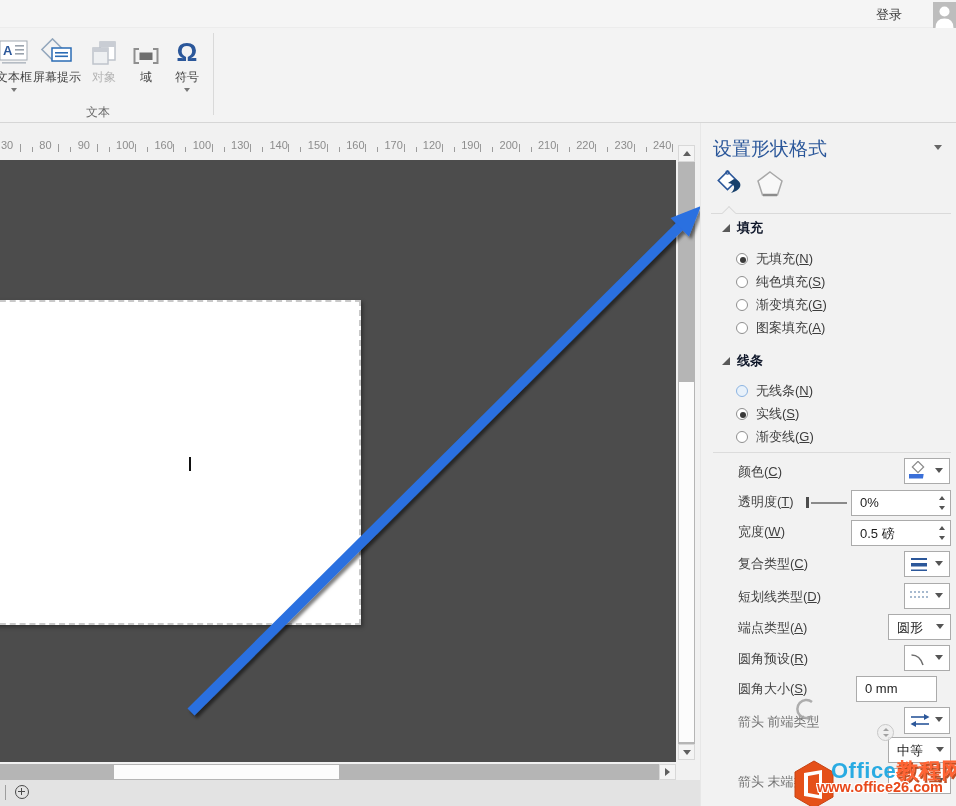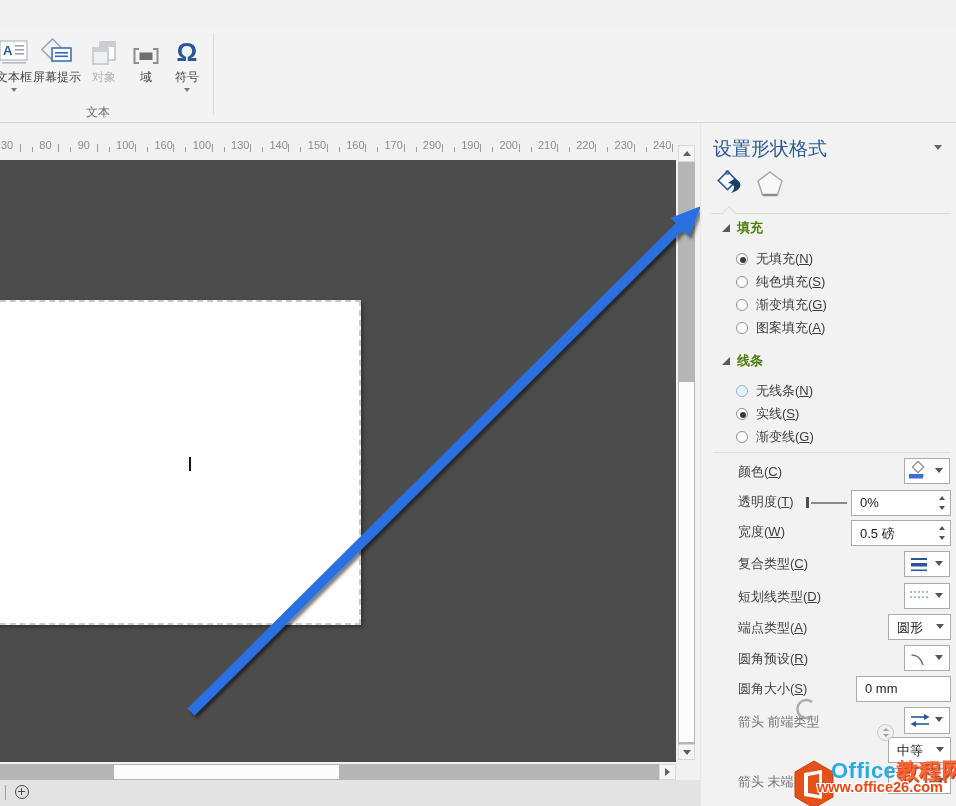--- a/index.html
+++ b/index.html
@@ -54,21 +54,21 @@
   
   .arrow-overlay{position:absolute;left:0;top:0;width:956px;height:806px;pointer-events:none;z-index:10;}
 
   
   .panel{position:absolute;left:700px;top:123px;width:256px;height:683px;background:#f2f2f2;border-left:1px solid #e7e7e7;z-index:20;}
   .ptitle{position:absolute;left:12px;top:13px;font-size:19px;color:#2b579a;white-space:nowrap;}
   .ptitle-dd{position:absolute;right:14px;top:22px;width:0;height:0;border-left:4.5px solid transparent;border-right:4.5px solid transparent;border-top:5px solid #666;}
   .ptab{position:absolute;top:44px;width:32px;height:34px;display:flex;align-items:center;justify-content:center;}
   .psep{position:absolute;left:10px;top:90px;width:240px;height:1px;background:#dadada;}
   .pnotch{position:absolute;left:23px;top:85px;width:10px;height:10px;background:#f2f2f2;border-left:1px solid #dadada;border-top:1px solid #dadada;transform:rotate(45deg);}
-  .psec{position:absolute;left:21px;display:flex;align-items:center;gap:7px;font-size:13px;font-weight:bold;color:#4d7c0f;}
+  .psec{position:absolute;left:21px;display:flex;align-items:center;gap:7px;font-size:13px;font-weight:bold;color:#0f172a;}
   .tri-sec{width:0;height:0;border-left:8px solid transparent;border-bottom:8px solid #595959;}
   .prad{position:absolute;left:35px;display:flex;align-items:center;gap:8px;font-size:13px;color:#3c3c3c;}
   .rc{width:12px;height:12px;border:1px solid #8f8f8f;border-radius:50%;background:#fff;position:relative;flex:0 0 auto;}
   .rc.sel::after{content:"";position:absolute;left:2.8px;top:2.8px;width:6px;height:6px;border-radius:50%;background:#3a3a3a;}
   .rc.hov{border-color:#8cb4e2;background:#e8f1fa;}
   .pdiv2{position:absolute;left:12px;top:329px;width:238px;height:1px;background:#dcdcdc;}
   .plabel{position:absolute;left:37px;font-size:13px;color:#3f3f3f;white-space:nowrap;}
   .pfield{position:absolute;background:#fff;border:1px solid #ababab;font-size:13px;color:#1c1c1c;}
   .pfield .val{position:absolute;left:8px;top:4px;white-space:nowrap;}
   .spin{position:absolute;right:0;top:0;width:16px;height:100%;display:flex;flex-direction:column;align-items:center;justify-content:space-evenly;}
@@ -92,20 +92,30 @@
           align-items:center;justify-content:space-evenly;opacity:.9;}
   .wm-scrollbadge i{display:block;width:0;height:0;border-left:3px solid transparent;border-right:3px solid transparent;}
   .wm-scrollbadge .u{border-bottom:3.5px solid #9a9a9a;}
   .wm-scrollbadge .d{border-top:3.5px solid #9a9a9a;}
 </style>
 </head>
 <body>
 
 <div class="stage">
 
+  <div class="titlebar">
+    <span class="signin">登录</span>
+    <span class="avatar">
+      <svg width="23" height="26" viewBox="0 0 23 26">
+          <rect width="23" height="26" fill="#bdbdbd"></rect>
+          <circle cx="11.5" cy="9.5" r="5" fill="#fff"></circle>
+          <path d="M2.5 26 Q2.5 16.5 11.5 16.5 Q20.5 16.5 20.5 26 Z" fill="#fff"></path>
+        </svg>
+    </span>
+  </div>
 
   <div class="ribbon">
     <div class="rbtn" style="left:-10px;width:48px;">
       <span class="ricon">
         <svg width="30" height="26" viewBox="0 0 30 26">
             <rect x="1" y="1" width="27" height="19" fill="#fff" stroke="#a3abb4"></rect>
             <text x="4" y="15" font-size="13" font-weight="bold" fill="#2b579a">A</text>
             <rect x="16" y="5" width="9" height="1.6" fill="#9aa3ad"></rect>
             <rect x="16" y="9" width="9" height="1.6" fill="#9aa3ad"></rect>
             <rect x="16" y="13" width="9" height="1.6" fill="#9aa3ad"></rect>
@@ -186,21 +196,21 @@
         <i class="rtick rt2" style="left: 300.45px;"></i>
         <span class="rnum" style="left: 307.8px;">150</span>
         <i class="rtick rt1" style="left: 326.8px;"></i>
         <i class="rtick rt2" style="left: 338.8px;"></i>
         <span class="rnum" style="left: 346.15px;">160</span>
         <i class="rtick rt1" style="left: 365.15px;"></i>
         <i class="rtick rt2" style="left: 377.15px;"></i>
         <span class="rnum" style="left: 384.5px;">170</span>
         <i class="rtick rt1" style="left: 403.5px;"></i>
         <i class="rtick rt2" style="left: 415.5px;"></i>
-        <span class="rnum" style="left: 422.85px;">290</span>
+        <span class="rnum" style="left: 422.85px;">120</span>
         <i class="rtick rt1" style="left: 441.85px;"></i>
         <i class="rtick rt2" style="left: 453.85px;"></i>
         <span class="rnum" style="left: 461.2px;">190</span>
         <i class="rtick rt1" style="left: 480.2px;"></i>
         <i class="rtick rt2" style="left: 492.2px;"></i>
         <span class="rnum" style="left: 499.55px; text-align: right;">200</span>
         <i class="rtick rt1" style="left: 518.55px;"></i>
         <i class="rtick rt2" style="left: 530.55px;"></i>
         <span class="rnum" style="left: 537.9px;">210</span>
         <i class="rtick rt1" style="left: 556.9px;"></i>
@@ -369,21 +379,21 @@
 
     <span class="plabel" style="top:527px;">圆角预设(<u>R</u>)</span>
     <div class="pfield" style="left:203px;top:522px;width:46px;height:26px;">
       <svg width="18" height="18" viewBox="0 0 18 18" style="position:absolute;left:5px;top:3px;">
         <path d="M1.5 6 Q10 6 13 16" fill="none" stroke="#6e6e6e" stroke-width="1.5"></path>
       </svg>
       <span class="combo-dd"></span>
     </div>
 
     <span class="plabel" style="top:557px;">圆角大小(<u>S</u>)</span>
-    <div class="pfield" style="left:155px;top:553px;width:95px;height:26px;">
+    <div class="pfield" style="left:155px;top:553px;width:81px;height:26px;">
       <span class="val">0 mm</span>
     </div>
 
     <span class="plabel blur" style="top:590px;">箭头 前端类型</span>
     <div class="pfield" style="left:203px;top:584px;width:46px;height:27px;">
       <svg width="22" height="16" viewBox="0 0 22 16" style="position:absolute;left:4px;top:5px;">
         <line x1="2" y1="4" x2="15" y2="4" stroke="#2b579a" stroke-width="1.6"></line>
           <polygon points="15,1 20.5,4 15,7" fill="#2b579a"></polygon>
         <line x1="7" y1="11" x2="20" y2="11" stroke="#2b579a" stroke-width="1.6"></line>
           <polygon points="7,8 1.5,11 7,14" fill="#2b579a"></polygon>

